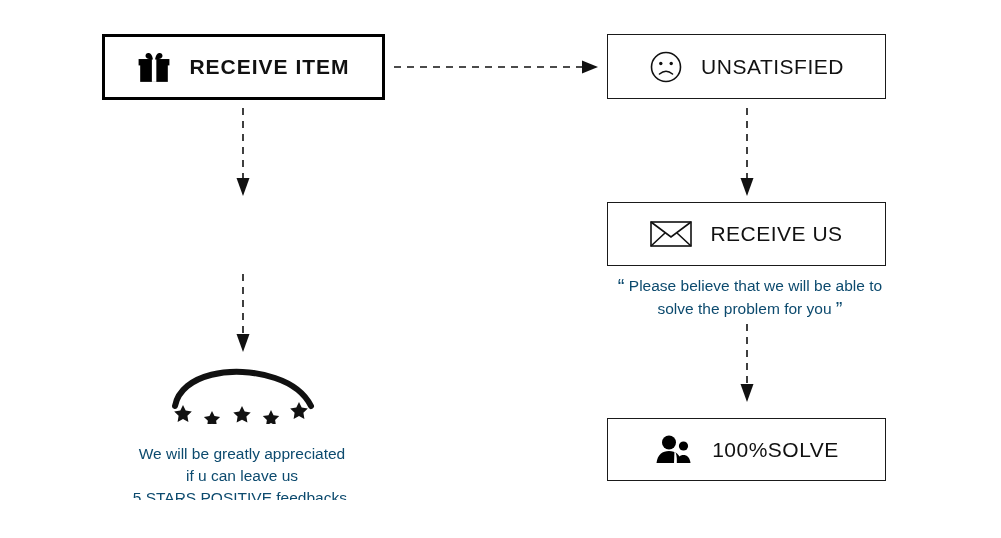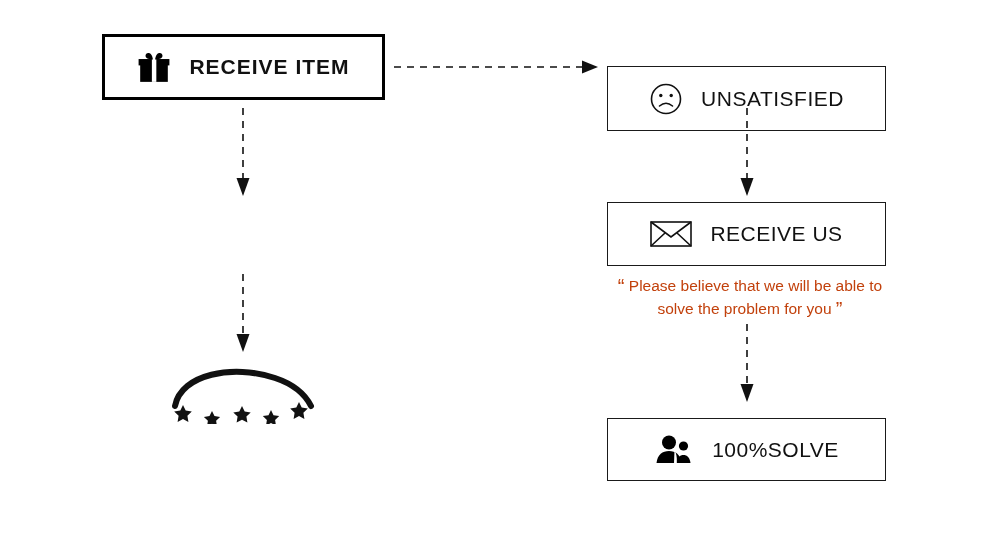--- a/index.html
+++ b/index.html
@@ -45,21 +45,21 @@
   }
   .icon {
     display: inline-flex;
     align-items: center;
     justify-content: center;
     flex: none;
   }
 
   
   #box-receive  { left: 102px; top: 34px;  width: 283px; height: 66px; }
-  #box-unsat    { left: 607px; top: 34px;  width: 279px; height: 65px; margin-top: 32px; }
+  #box-unsat    { left: 607px; top: 34px;  width: 279px; height: 65px; }
   #box-sat      { left: 102px; top: 202px; width: 283px; height: 64px; }
   #box-contact  { left: 607px; top: 202px; width: 279px; height: 64px; }
   #box-solve    { left: 607px; top: 418px; width: 279px; height: 63px; }
 
   
   .arrow {
     position: absolute;
   }
   #arrow-receive-unsat { left: 392px; top: 52px; }
   #arrow-receive-sat   { left: 228px; top: 106px; }
@@ -74,21 +74,21 @@
     top: 362px;
     width: 155px;
     height: 62px;
   }
 
   
   .caption {
     position: absolute;
     font-size: 15.5px;
     line-height: 22px;
-    color: #c2410c;
+    color: #0c4a6e;
   }
   #caption-feedback {
     left: 92px;
     top: 443px;
     width: 300px;
     text-align: center;
     white-space: pre-line;
   }
   #caption-quote {
     left: 610px;
@@ -190,20 +190,23 @@
     <path d="M10 44 C16 12 68 2 110 16 C128 22 140 32 146 44" fill="none" stroke="#111111" stroke-width="6" stroke-linecap="round"></path>
     <g fill="#111111">
       <path d="M18 43 l2.7 5.6 6.1 0.9 -4.4 4.3 1 6.1 -5.4 -2.9 -5.4 2.9 1 -6.1 -4.4 -4.3 6.1 -0.9 z"></path>
       <path d="M47 49 l2.5 5.1 5.6 0.8 -4 3.9 0.9 5.6 -5 -2.6 -5 2.6 0.9 -5.6 -4 -3.9 5.6 -0.8 z"></path>
       <path d="M77 44 l2.7 5.5 6 0.9 -4.3 4.2 1 6 -5.4 -2.8 -5.4 2.8 1 -6 -4.3 -4.2 6 -0.9 z"></path>
       <path d="M106 48 l2.5 5.2 5.7 0.8 -4.1 4 0.9 5.7 -5 -2.7 -5 2.7 0.9 -5.7 -4.1 -4 5.7 -0.8 z"></path>
       <path d="M134 40 l2.7 5.6 6.1 0.9 -4.4 4.3 1 6.1 -5.4 -2.9 -5.4 2.9 1 -6.1 -4.4 -4.3 6.1 -0.9 z"></path>
     </g>
   </svg>
 
+  <div class="caption" id="caption-feedback">We will be greatly appreciated
+if u can leave us
+5 STARS POSITIVE feedbacks.</div>
 
   <div class="caption" id="caption-quote">
     <span class="quote-mark">“</span>
     <span class="qtext">Please believe that we will be able to solve the problem for you</span>
     <span class="quote-mark">”</span>
   </div>
 
 </div>
 
 </body></html>

